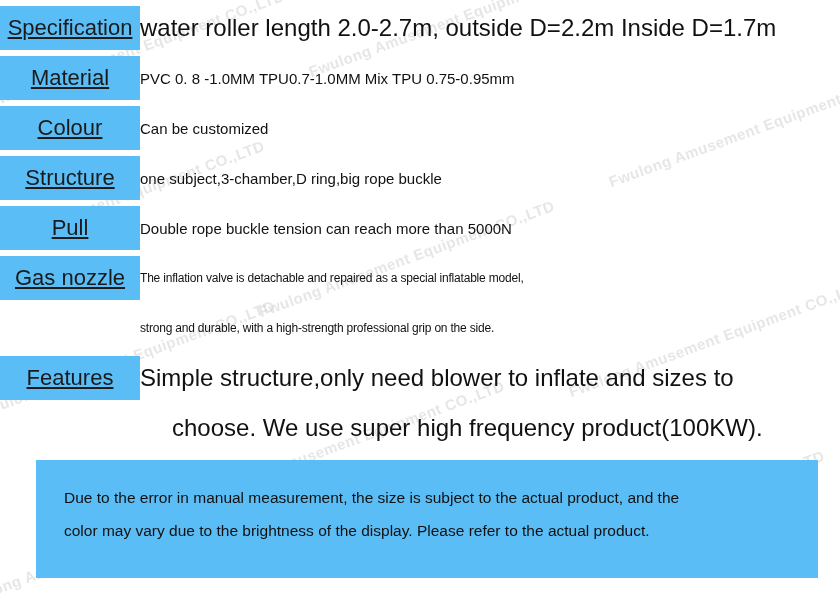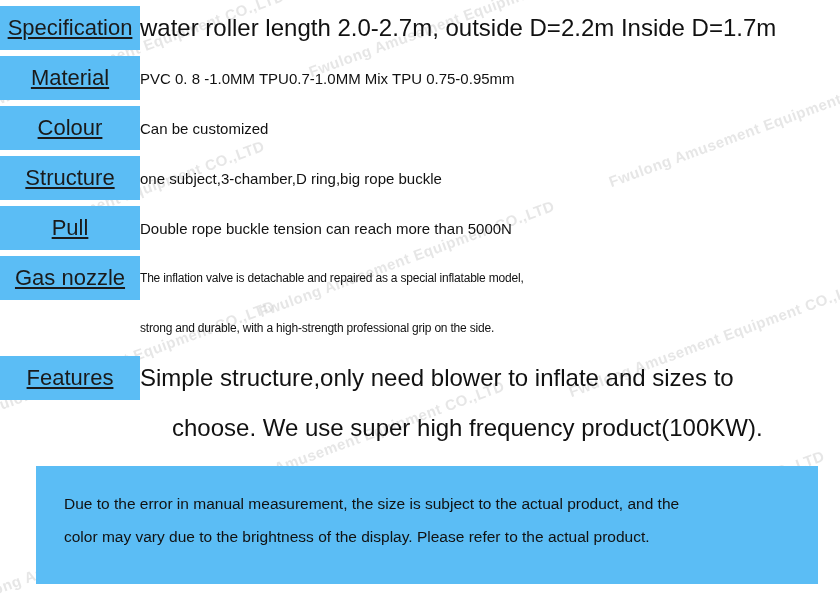--- a/index.html
+++ b/index.html
@@ -87,21 +87,21 @@
     font-size: 24px;
   }
   .value-cell.indent {
     padding-left: 32px;
   }
 
   
   .notice {
     position: relative;
     z-index: 2;
-    margin: 10px 22px 0 36px;
+    margin: 4px 22px 0 36px;
     background: #5bbdf5;
     min-height: 118px;
     padding: 22px 28px 18px 28px;
     box-sizing: border-box;
     color: #111111;
     font-size: 15.5px;
     line-height: 2.1;
     font-family: "Liberation Sans", sans-serif;
   }
   .notice p {

